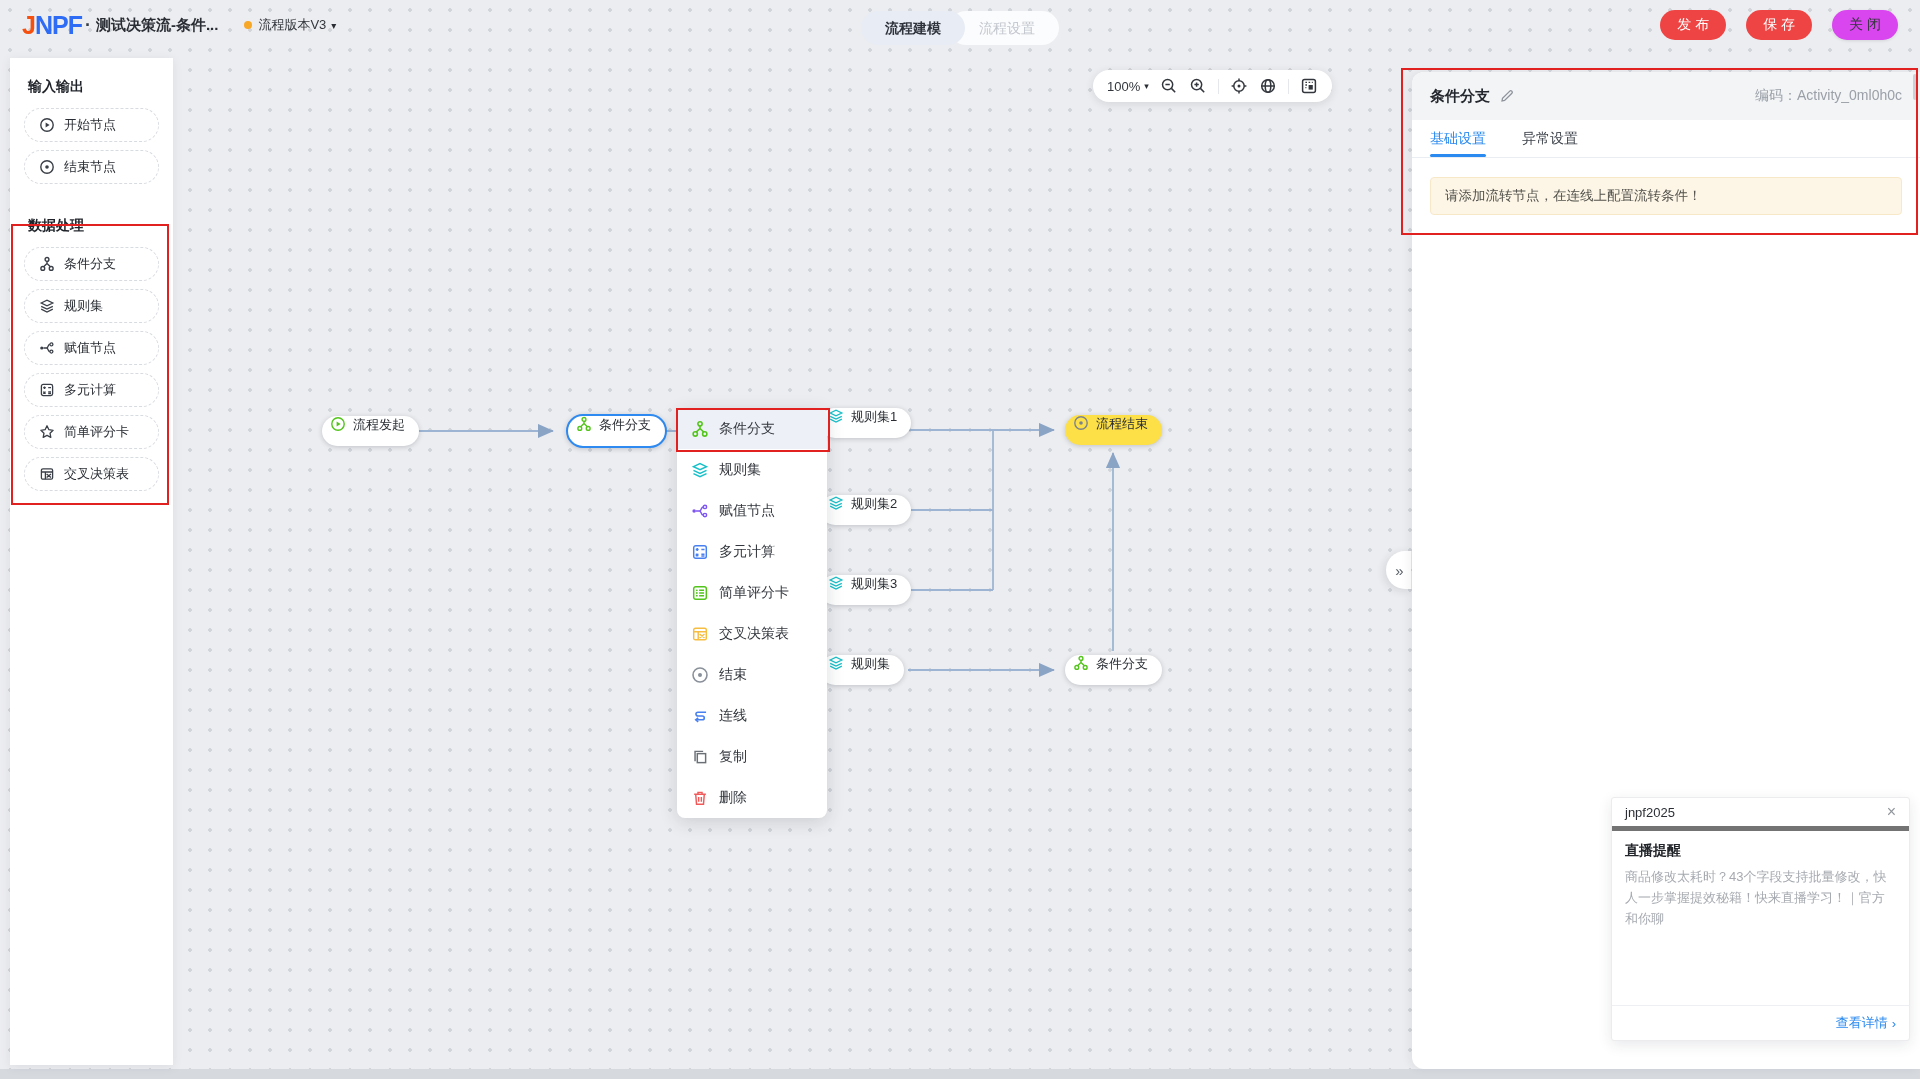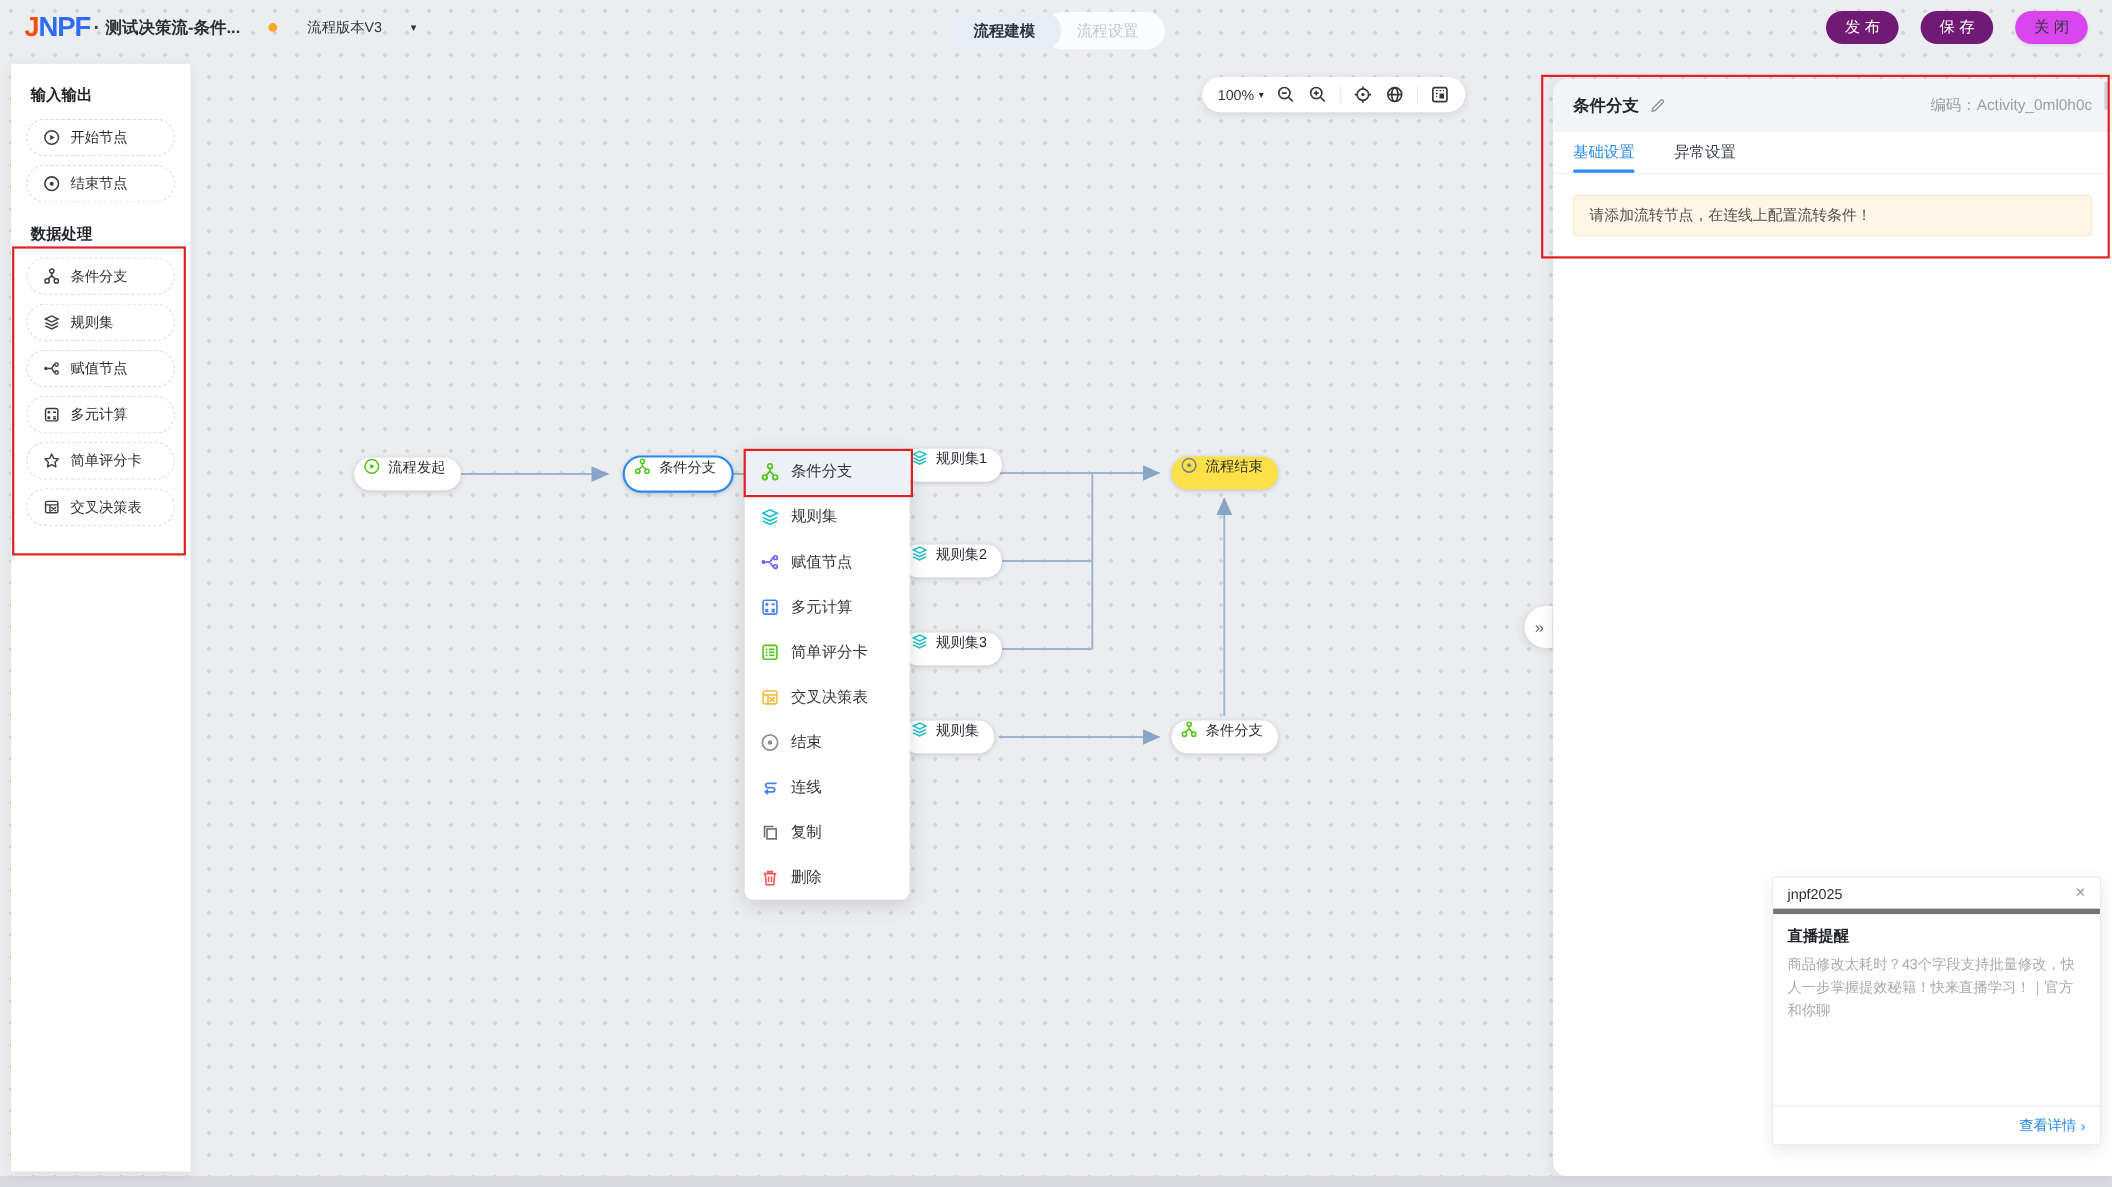--- a/index.html
+++ b/index.html
@@ -15,37 +15,37 @@
   .ic { width:16px; height:16px; flex:none; display:block; }
   .ic18 { width:18px; height:18px; flex:none; display:block; }
 
   
   .topbar { position:absolute; left:0; top:0; right:0; height:50px; display:flex; align-items:center; padding:0 22px; z-index:7; }
   .logo { font-size:25px; font-weight:800; letter-spacing:-1px; display:flex; align-items:center; }
   .logo .j { color:#f5500f; }
   .logo .npf { color:#2e6cf6; }
   .logo .dotsep { color:#3a3f47; font-size:18px; font-weight:700; margin:0 6px 0 3px; }
   .flowtitle { font-size:15px; font-weight:700; color:#2a2e34; }
-  .version { display:flex; align-items:center; margin-left:26px; cursor:pointer;gap:21px; }
+  .version { display:flex; align-items:center; margin-left:26px; cursor:pointer; }
   .version .vdot { width:8px; height:8px; border-radius:50%; background:#f7a827; margin-right:6px; }
   .version .vlabel { font-size:13px; color:#33373d; }
   .version .caret { font-size:10px; color:#2a2e34; margin-left:5px; }
   .center-tabs { position:absolute; left:50%; top:11px; transform:translateX(-50%); display:flex; height:34px; }
   .ctab { height:34px; line-height:34px; padding:0 24px; border-radius:17px; font-size:14px; white-space:nowrap; cursor:pointer; }
   .ctab.active { background:#e8ecf5; color:#2f343c; font-weight:700; position:relative; z-index:2; }
   .ctab.inactive { background:#fbfcfd; color:#c2c6ce; margin-left:-16px; padding-left:30px; z-index:1; }
   .top-actions { margin-left:auto; display:flex; gap:20px; }
   .pillbtn { height:30px; padding:0 17px; border-radius:15px; border:none; font-size:14px; cursor:pointer; font-family:inherit; }
-  .pillbtn.primary { background:#701a75; color:#fff;text-align:center; }
+  .pillbtn.primary { background:#ef4444; color:#fff;text-align:center; }
   .pillbtn.plain { background:#d946ef; color:#33373d; box-shadow:0 1px 3px rgba(31,42,58,.12); }
 
   
   .sidebar { position:absolute; left:10px; top:58px; width:163px; bottom:14px; background:#fff; border-radius:0; box-shadow:0 2px 10px rgba(31,42,58,.08); padding:14px; z-index:6; }
   .side-section-title { font-size:14px; font-weight:700; color:#1f2329; margin:6px 0 12px 4px; }
-  .side-section2 { margin-top:20px; }
+  .side-section2 { margin-top:33px; }
   .side-item { height:34px; border:1px dashed #d8dbe0; border-radius:17px; display:flex; align-items:center; gap:9px; padding-left:14px; margin-bottom:8px; font-size:13px; color:#2a2e34; background:#fff; cursor:grab; }
   .side-item svg { stroke:#3a3f47; }
 
   
   .zoombar { position:absolute; left:1093px; top:70px; height:32px; border-radius:16px; background:#fff; box-shadow:0 2px 8px rgba(31,42,58,.12); display:flex; align-items:center; padding:0 14px; gap:11px; z-index:6; }
   .zoombar .zl { font-size:13px; color:#33373d; cursor:pointer; display:flex; align-items:center; gap:4px; }
   .zoombar .caret { font-size:9px; color:#2a2e34; }
   .zsep { width:1px; height:15px; background:#e4e7ec; }
   .zoombar svg { stroke:#33373d; cursor:pointer; }
 

